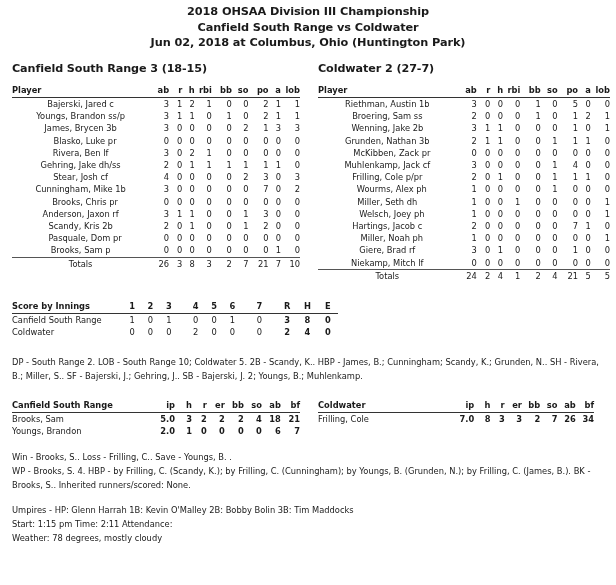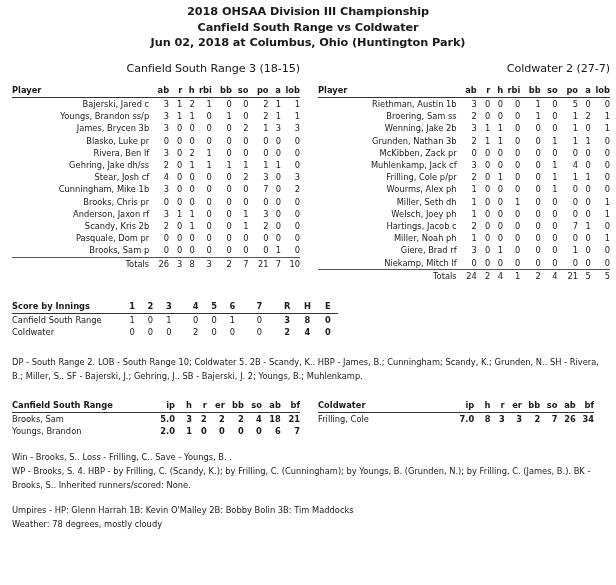--- a/index.html
+++ b/index.html
@@ -39,25 +39,24 @@
     margin-top: 11px;
   }
   .col {
     width: 308px;
     box-sizing: border-box;
   }
   .col.left  { padding-left: 12px; padding-right: 8px; }
   .col.right { padding-left: 10px; padding-right: 6px; }
 
   .team-title {
-    font-weight: normal;
+    font-weight: bold;
     font-size: 11.2px;
     margin-bottom: 9px;
     letter-spacing: -0.1px;
-    text-align: right;
   }
 
   
   table.bat {
     border-collapse: collapse;
     width: 100%;
     font-size: 8.3px;
     line-height: 12.2px;
   }
   table.bat th, table.bat td {
@@ -65,21 +64,21 @@
     white-space: nowrap;
     font-weight: normal;
   }
   table.bat thead th {
     font-weight: bold;
     border-bottom: 1.1px solid #333;
     padding-bottom: 1px;
   }
   table.bat thead th.pl { text-align: left; }
   table.bat thead th.n  { text-align: right; }
-  table.bat td.pl { text-align: right; padding-right: 4px; }
+  table.bat td.pl { text-align: center; padding-right: 4px; }
   table.bat td.n  { text-align: right; }
 
   table.bat tbody tr.sub td.pl { padding-left: 9px; }
   table.bat tbody tr.lastrow td { border-bottom: 1.1px solid #555; }
   table.bat tbody tr.totals td { padding-top: 0.5px; }
 
   
   col.c-pl  { width: 152px; }
   col.c-ab  { width: 17px; }
   col.c-r   { width: 15px; }
@@ -776,16 +775,17 @@
     </div>
   </div>
 
   <div class="notes wp">
     <p>Win - Brooks, S..  Loss - Frilling, C..  Save - Youngs, B. .</p>
     <p>WP - Brooks, S. 4. HBP - by Frilling, C. (Scandy, K.); by Frilling, C. (Cunningham); by Youngs, B. (Grunden, N.); by Frilling, C. (James, B.). BK - Brooks, S.. Inherited runners/scored: None.</p>
   </div>
 
   <div class="notes foot">
     <p>Umpires - HP: Glenn Harrah  1B: Kevin O'Malley  2B: Bobby Bolin  3B: Tim Maddocks</p>
+    <p>Start: 1:15 pm   Time: 2:11   Attendance:</p>
     <p>Weather: 78 degrees, mostly cloudy</p>
   </div>
 
 </div>
 
 </body></html>

